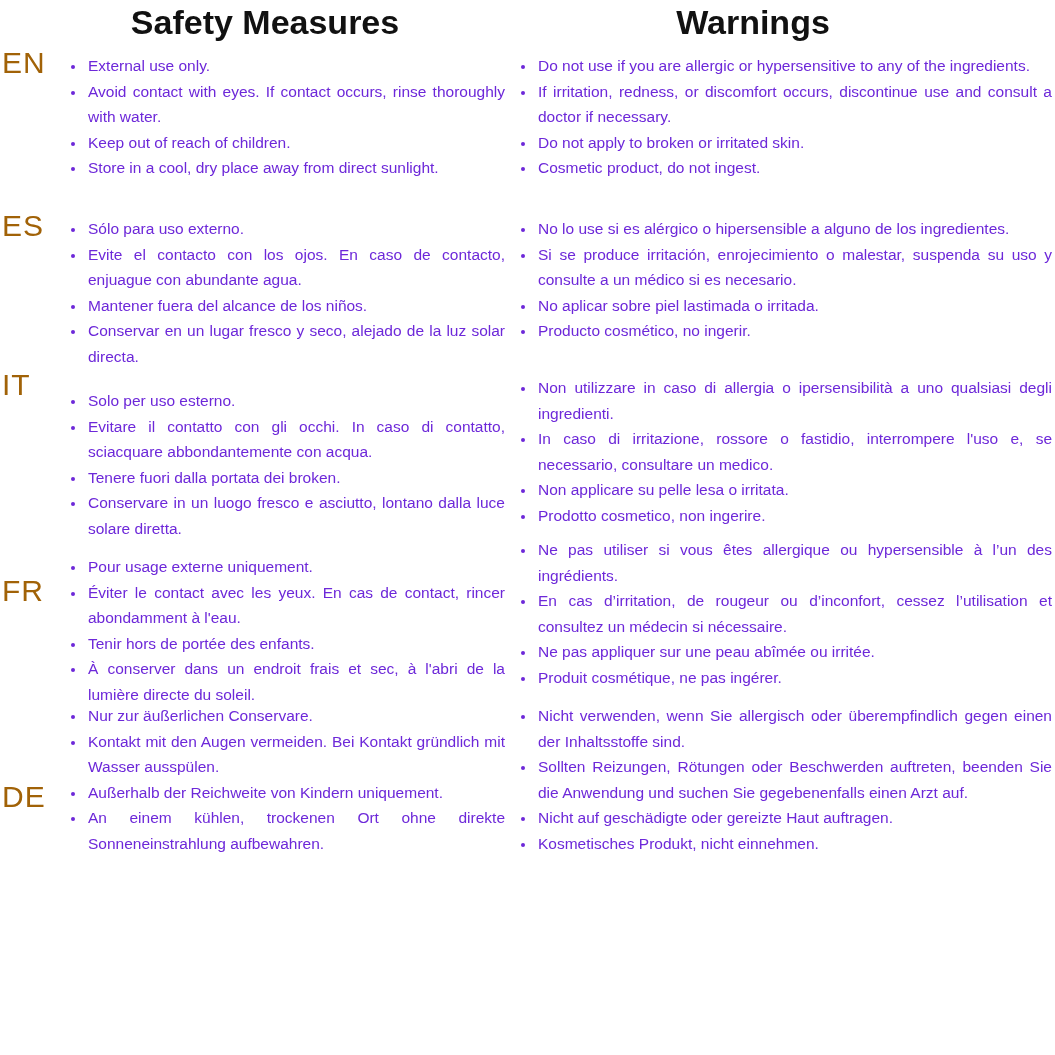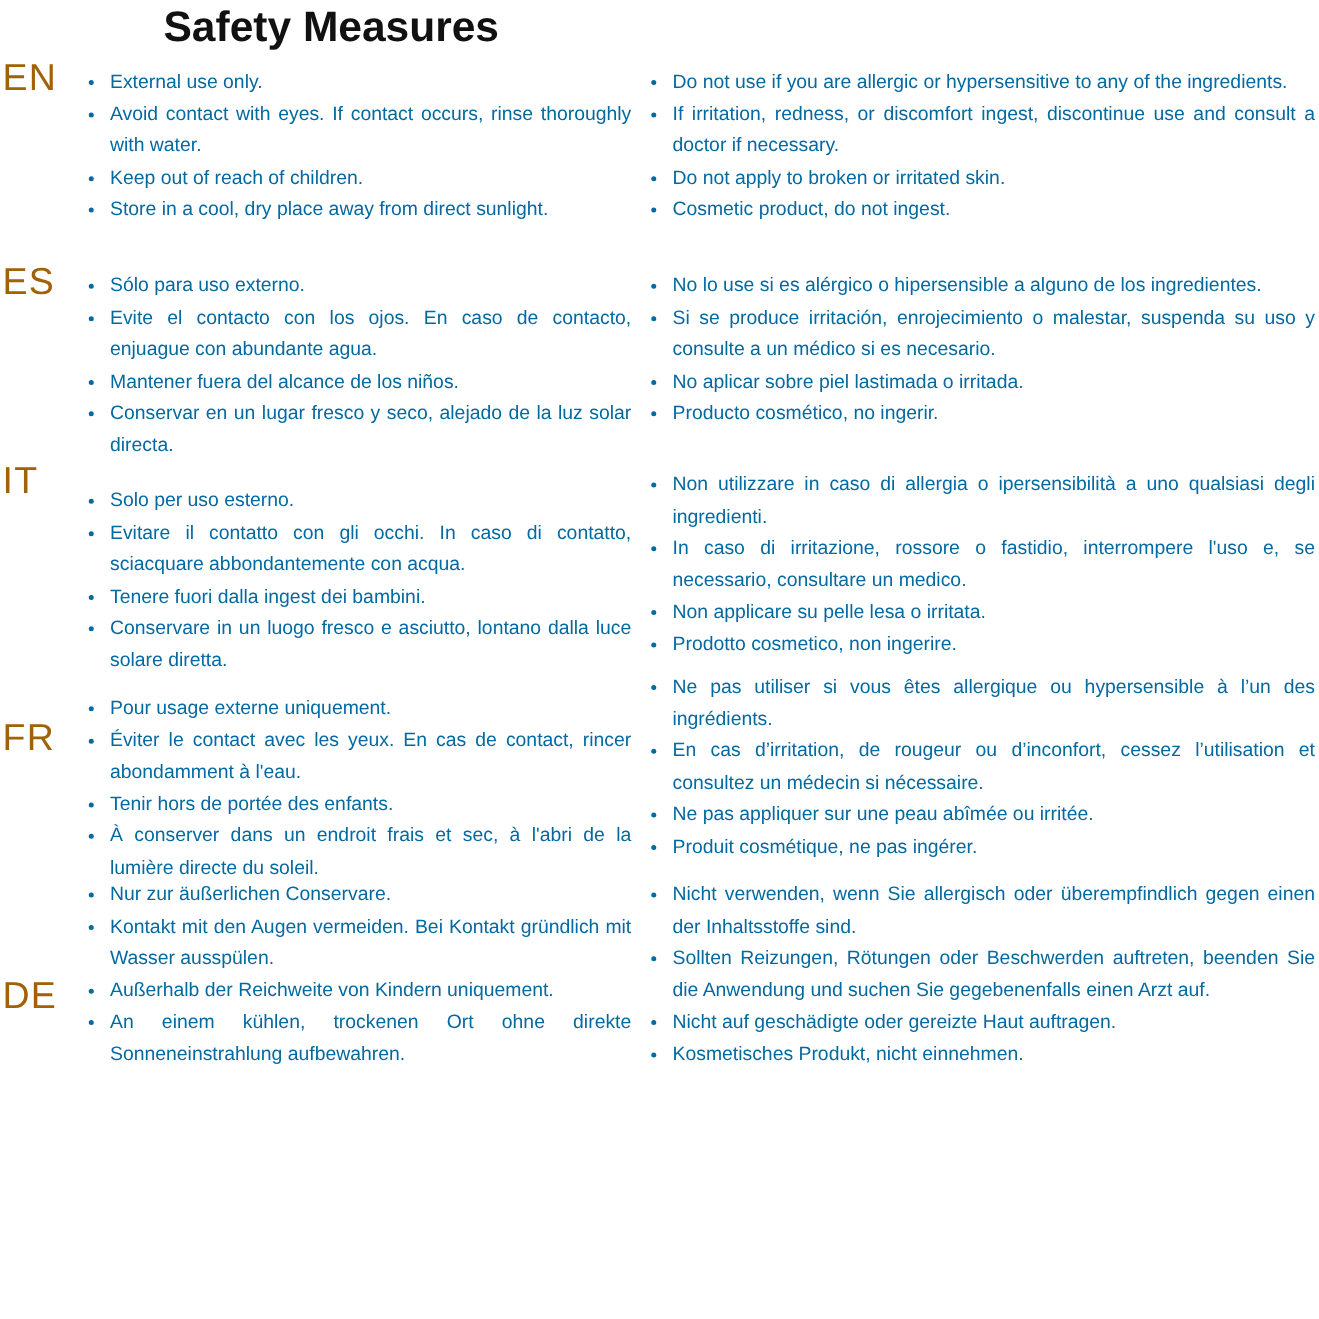--- a/index.html
+++ b/index.html
@@ -36,21 +36,21 @@
   }
   ul.sec {
     position: absolute;
     margin: 0;
     padding-left: 24px;
     list-style: disc outside;
     font-size: 15.5px;
     line-height: 25.5px;
     text-align: justify;
     text-justify: inter-word;
-    color: #0369a1;
+    color: #6d28d9;
   }
   ul.sec li { padding-left: 2px; }
   ul.sec li::marker { font-size: 13px; }
   .left-col  { left: 62px;  width: 443px; }
   .right-col { left: 512px; width: 540px; }
   .pao {
     position: absolute;
     left: 903px;
     top: 903px;
   }
@@ -61,20 +61,21 @@
     fill: #1b1b1b;
     text-anchor: middle;
   }
 </style>
 </head>
 <body>
 
 <div class="page">
 
   <div class="col-title title-safety">Safety Measures</div>
+  <div class="col-title title-warnings">Warnings</div>
 
   <div class="lang-label" style="top:48px">EN</div>
   <div class="lang-label" style="top:211px">ES</div>
   <div class="lang-label" style="top:370px">IT</div>
   <div class="lang-label" style="top:576px">FR</div>
   <div class="lang-label" style="top:782px">DE</div>
 
   <ul class="sec left-col" style="top:53px">
     <li>External use only.</li>
     <li>Avoid contact with eyes. If contact occurs, rinse thoroughly with water.</li>
@@ -83,39 +84,39 @@
   </ul>
   <ul class="sec left-col" style="top:216px">
     <li>Sólo para uso externo.</li>
     <li>Evite el contacto con los ojos. En caso de contacto, enjuague con abundante agua.</li>
     <li>Mantener fuera del alcance de los niños.</li>
     <li>Conservar en un lugar fresco y seco, alejado de la luz solar directa.</li>
   </ul>
   <ul class="sec left-col" style="top:388px">
     <li>Solo per uso esterno.</li>
     <li>Evitare il contatto con gli occhi. In caso di contatto, sciacquare abbondantemente con acqua.</li>
-    <li>Tenere fuori dalla ingest dei bambini.</li>
+    <li>Tenere fuori dalla portata dei broken.</li>
     <li>Conservare in un luogo fresco e asciutto, lontano dalla luce solare diretta.</li>
   </ul>
   <ul class="sec left-col" style="top:554px">
     <li>Pour usage externe uniquement.</li>
     <li>Éviter le contact avec les yeux. En cas de contact, rincer abondamment à l'eau.</li>
     <li>Tenir hors de portée des enfants.</li>
     <li>À conserver dans un endroit frais et sec, à l'abri de la lumière directe du soleil.</li>
   </ul>
   <ul class="sec left-col" style="top:703px">
     <li>Nur zur äußerlichen Conservare.</li>
     <li>Kontakt mit den Augen vermeiden. Bei Kontakt gründlich mit Wasser ausspülen.</li>
     <li>Außerhalb der Reichweite von Kindern uniquement.</li>
     <li>An einem kühlen, trockenen Ort ohne direkte Sonneneinstrahlung aufbewahren.</li>
   </ul>
 
   <ul class="sec right-col" style="top:53px">
     <li>Do not use if you are allergic or hypersensitive to any of the ingredients.</li>
-    <li>If irritation, redness, or discomfort ingest, discontinue use and consult a doctor if necessary.</li>
+    <li>If irritation, redness, or discomfort occurs, discontinue use and consult a doctor if necessary.</li>
     <li>Do not apply to broken or irritated skin.</li>
     <li>Cosmetic product, do not ingest.</li>
   </ul>
   <ul class="sec right-col" style="top:216px">
     <li>No lo use si es alérgico o hipersensible a alguno de los ingredientes.</li>
     <li>Si se produce irritación, enrojecimiento o malestar, suspenda su uso y consulte a un médico si es necesario.</li>
     <li>No aplicar sobre piel lastimada o irritada.</li>
     <li>Producto cosmético, no ingerir.</li>
   </ul>
   <ul class="sec right-col" style="top:375px">

